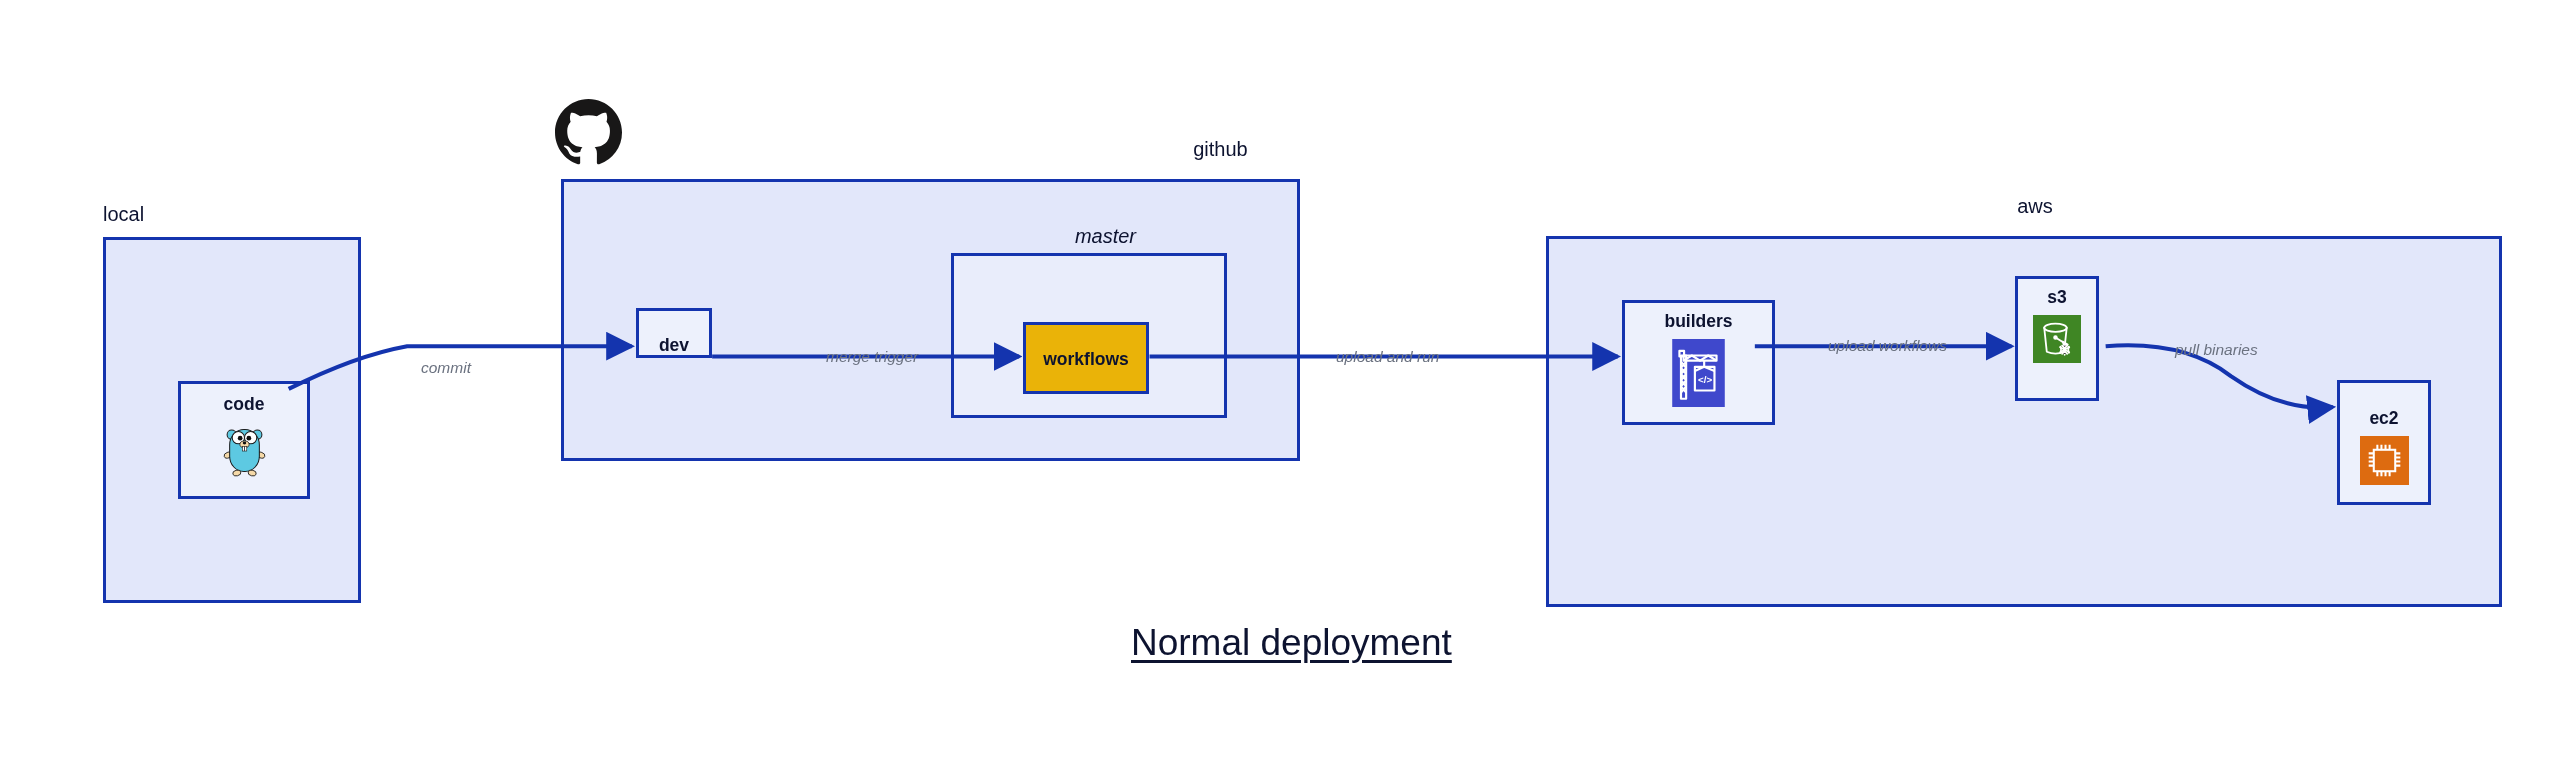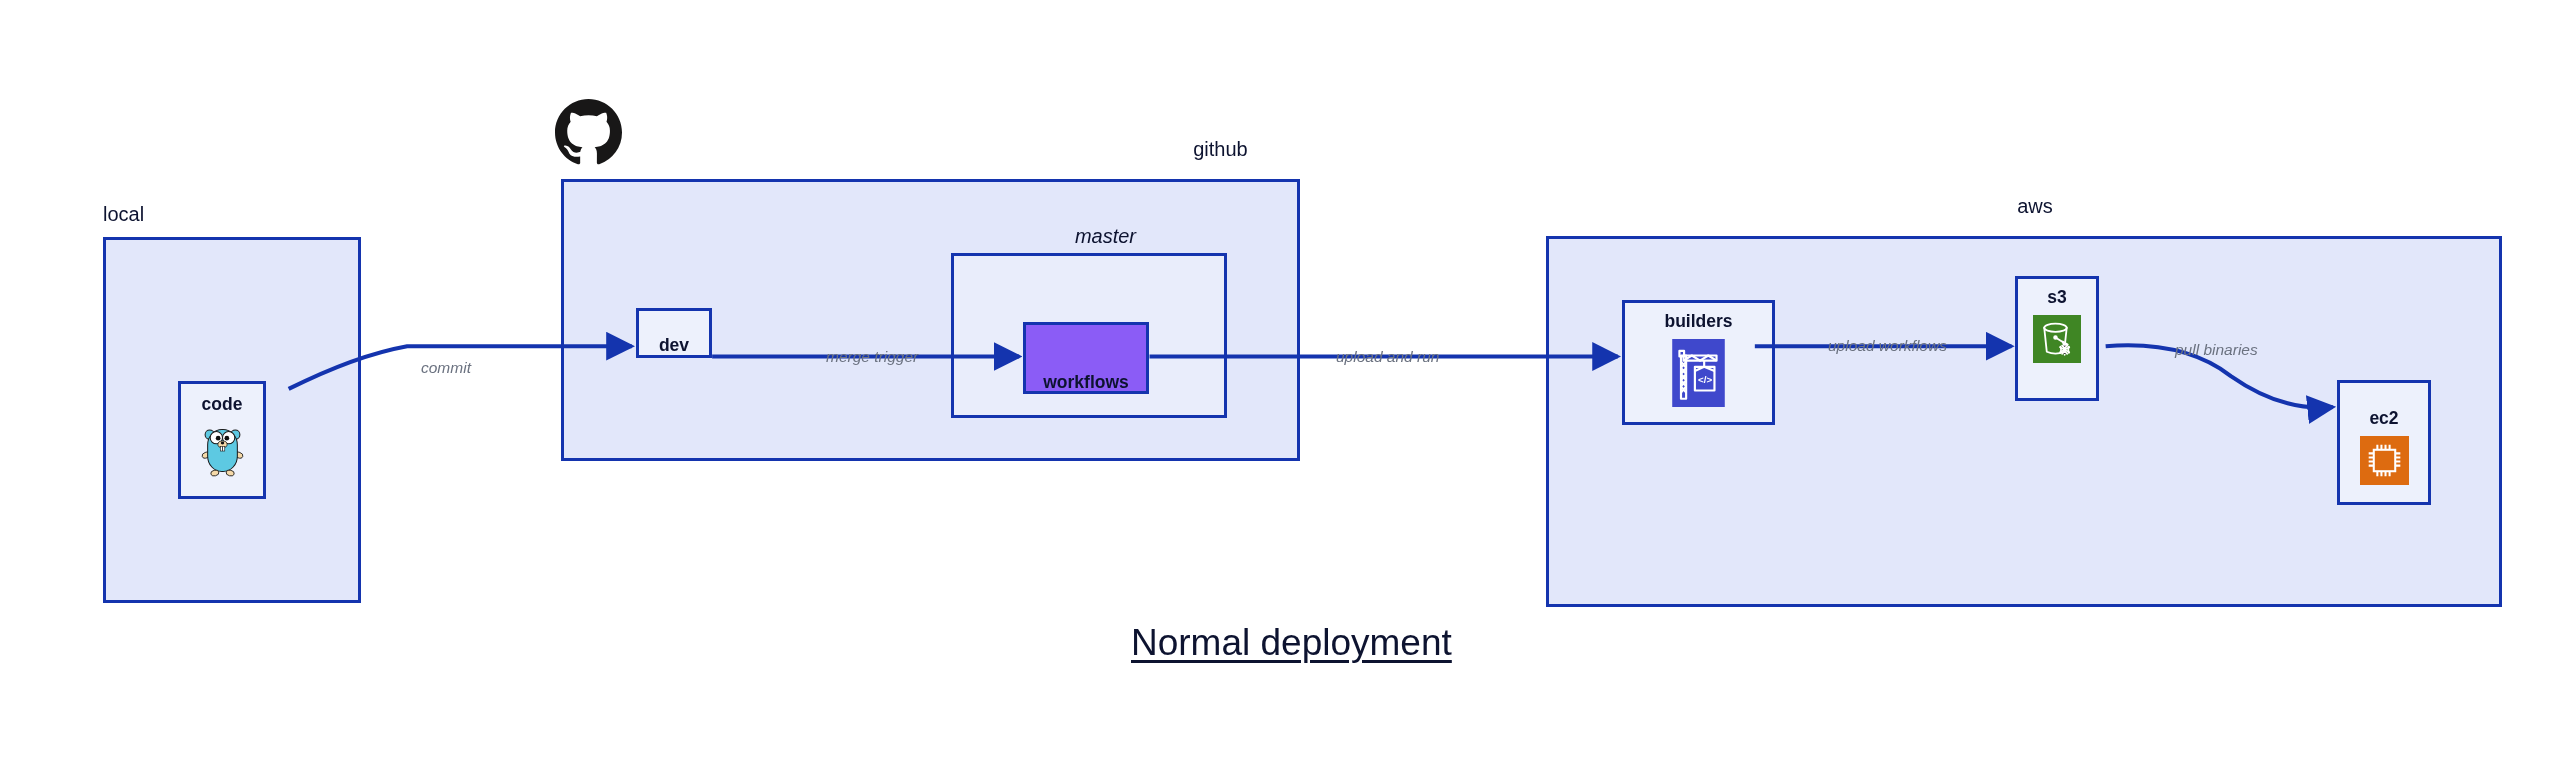--- a/index.html
+++ b/index.html
@@ -47,22 +47,21 @@
   .node {
     position: absolute;
     box-sizing: border-box;
     background: #edf1fc;
     border: 3.1px solid #1434ae;
     display: flex;
     flex-direction: column;
     align-items: center;
   }
   .node.white-node {
-    background: #8b5cf6;
-    justify-content: flex-end;
+    background: #eab308;
   }
   .node-label {
     color: #0d1330;
     font-size: 17.5px;
     font-weight: bold;
     line-height: 1;
     white-space: nowrap;
     font-family: "Liberation Sans", sans-serif;
   }
   .node-icon {
@@ -110,21 +109,21 @@
 </style>
 </head>
 <body>
 
 <div id="stage">
 
   <div class="group-label" style="left:103px; top:204px; width:258px; text-align:left;">local</div>
 
   <div class="group" style="left:103px; top:237px; width:258px; height:366px;"></div>
 
-  <div class="node" style="left:178px; top:381px; width:88px; height:118px;">
+  <div class="node" style="left:178px; top:381px; width:132px; height:118px;">
     <span class="node-label" style="margin-top:12.4px;">code</span>
     <span class="node-icon" style="margin-top:9.3px;">
       <svg width="43" height="54" viewBox="0 0 84 104" xmlns="http://www.w3.org/2000/svg">
 
         <ellipse cx="10" cy="62" rx="8" ry="5.5" fill="#f5d9a8" stroke="#1b1b1b" stroke-width="1.6" transform="rotate(-20 10 62)"></ellipse>
         <ellipse cx="74" cy="62" rx="8" ry="5.5" fill="#f5d9a8" stroke="#1b1b1b" stroke-width="1.6" transform="rotate(20 74 62)"></ellipse>
 
         <circle cx="17" cy="22" r="9" fill="#5dc9e2" stroke="#1b1b1b" stroke-width="2"></circle>
         <circle cx="67" cy="22" r="9" fill="#5dc9e2" stroke="#1b1b1b" stroke-width="2"></circle>
 

